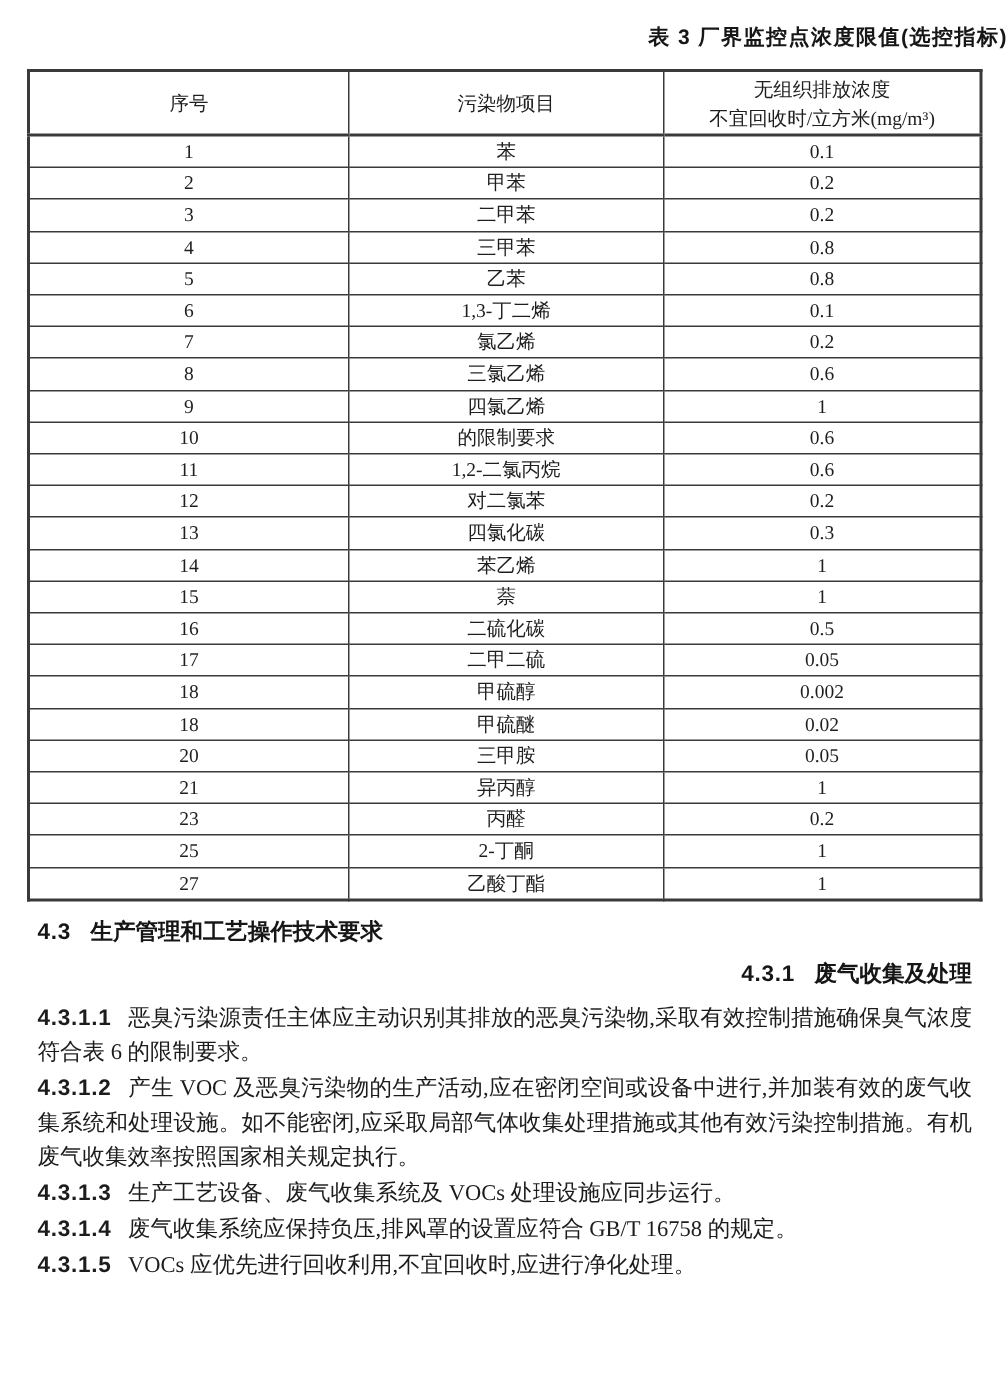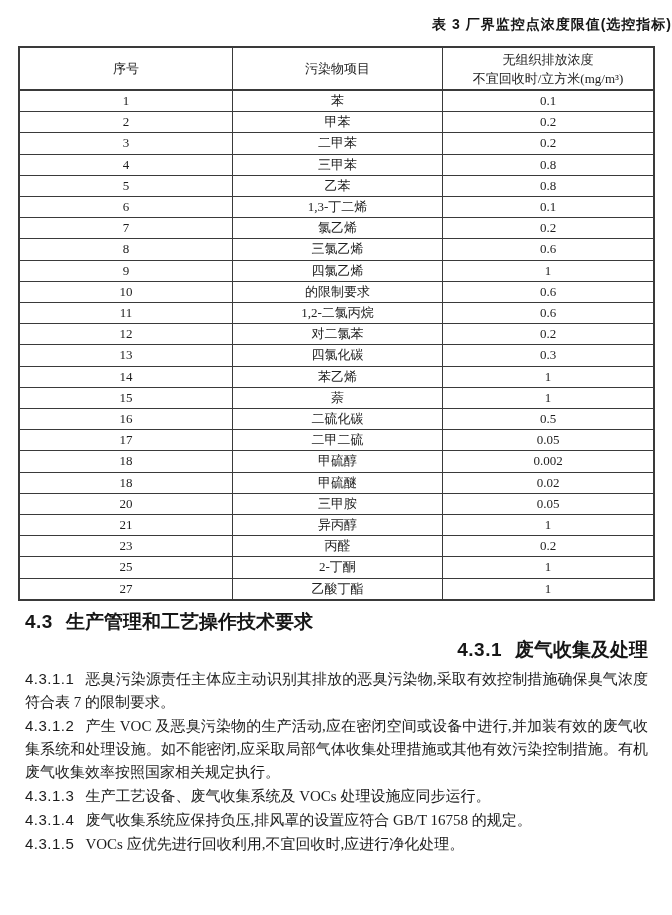--- a/index.html
+++ b/index.html
@@ -30,33 +30,33 @@
     overflow:hidden; white-space:nowrap;
   }
   table.limits thead th { height:41px; border-bottom:2px solid #3a3a3a; }
   table.limits tbody td { height:20.2px; line-height:20.2px; }
   .unit-line { display:block; line-height:19px; }
   .unit-line.first { margin-top:1px; }
 
   .sections { margin:0 24px 0 25px; }
   .sec-h {
     font-family:"Liberation Sans","DejaVu Sans",sans-serif;
-    font-weight:bold; font-size:19px; line-height:18px; color:#161616;
+    font-weight:bold; font-size:15px; line-height:18px; color:#161616;
   }
   .sec-h .num { margin-right:13px; letter-spacing:0.5px; }
   .h-43  { margin-top:12px; }
   .h-431 { margin-top:10px;text-align:right; }
   .clause {
     font-size:15px; line-height:23px; text-align:justify;
     margin:0; color:#1c1c1c;
   }
   .clause.first { margin-top:8px; }
   .clause .num {
     font-family:"Liberation Sans","DejaVu Sans",sans-serif;
-    font-weight:normal; letter-spacing:0.5px; margin-right:11px;
+    font-weight:bold; letter-spacing:0.5px; margin-right:11px;
   }
 </style>
 </head>
 <body>
 
 <div class="page">
 
   <div class="table-title">表 3  厂界监控点浓度限值(选控指标)</div>
 
   <table class="limits">
@@ -200,21 +200,21 @@
   </table>
 
   <div class="sections">
     <div class="sec-h h-43">
       <span class="num">4.3</span><span>生产管理和工艺操作技术要求</span>
     </div>
     <div class="sec-h h-431">
       <span class="num">4.3.1</span><span>废气收集及处理</span>
     </div>
     <p class="clause first">
-      <span class="num">4.3.1.1</span><span>恶臭污染源责任主体应主动识别其排放的恶臭污染物,采取有效控制措施确保臭气浓度符合表 7 的限制要求。</span>
+      <span class="num">4.3.1.1</span><span>恶臭污染源责任主体应主动识别其排放的恶臭污染物,采取有效控制措施确保臭气浓度符合表 6 的限制要求。</span>
     </p>
     <p class="clause">
       <span class="num">4.3.1.2</span><span>产生 VOC 及恶臭污染物的生产活动,应在密闭空间或设备中进行,并加装有效的废气收集系统和处理设施。如不能密闭,应采取局部气体收集处理措施或其他有效污染控制措施。有机废气收集效率按照国家相关规定执行。</span>
     </p>
     <p class="clause">
       <span class="num">4.3.1.3</span><span>生产工艺设备、废气收集系统及 VOCs 处理设施应同步运行。</span>
     </p>
     <p class="clause">
       <span class="num">4.3.1.4</span><span>废气收集系统应保持负压,排风罩的设置应符合 GB/T 16758 的规定。</span>
     </p>

